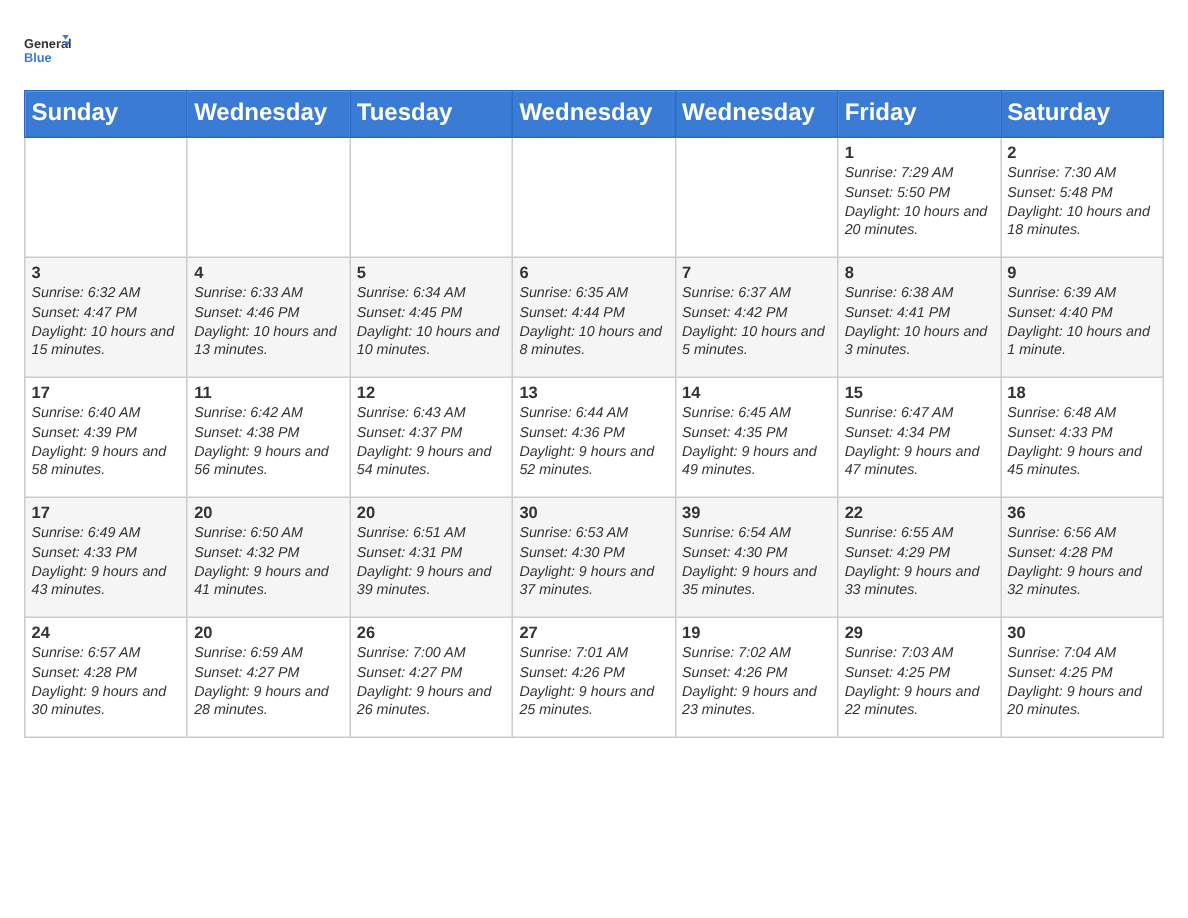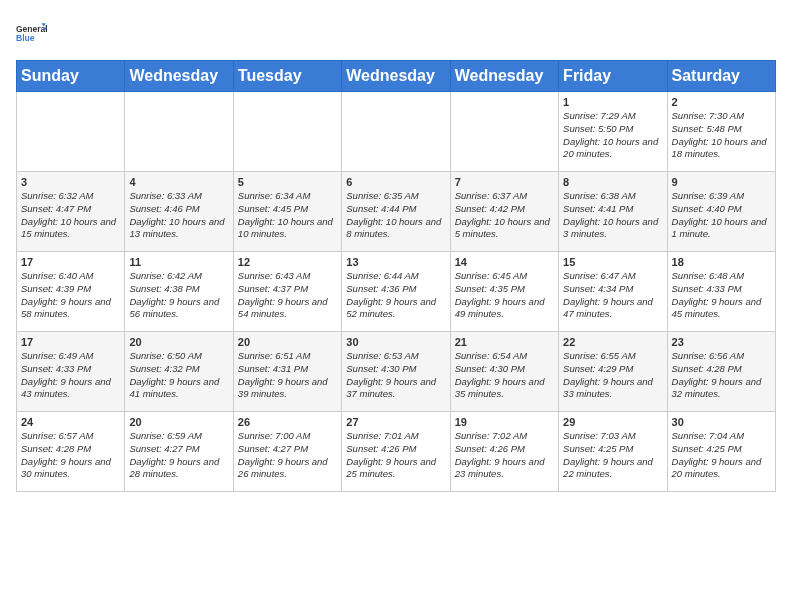--- a/index.html
+++ b/index.html
@@ -192,29 +192,29 @@
         </td>
         <td>
           <span class="day-number">20</span>
           <div class="day-info">Sunrise: 6:51 AM<br>Sunset: 4:31 PM<br>Daylight: 9 hours and 39 minutes.</div>
         </td>
         <td>
           <span class="day-number">30</span>
           <div class="day-info">Sunrise: 6:53 AM<br>Sunset: 4:30 PM<br>Daylight: 9 hours and 37 minutes.</div>
         </td>
         <td>
-          <span class="day-number">21</span>
+          <span class="day-number">39</span>
           <div class="day-info">Sunrise: 6:54 AM<br>Sunset: 4:30 PM<br>Daylight: 9 hours and 35 minutes.</div>
         </td>
         <td>
           <span class="day-number">22</span>
           <div class="day-info">Sunrise: 6:55 AM<br>Sunset: 4:29 PM<br>Daylight: 9 hours and 33 minutes.</div>
         </td>
         <td>
-          <span class="day-number">23</span>
+          <span class="day-number">36</span>
           <div class="day-info">Sunrise: 6:56 AM<br>Sunset: 4:28 PM<br>Daylight: 9 hours and 32 minutes.</div>
         </td>
       </tr>
       <tr>
         <td>
           <span class="day-number">24</span>
           <div class="day-info">Sunrise: 6:57 AM<br>Sunset: 4:28 PM<br>Daylight: 9 hours and 30 minutes.</div>
         </td>
         <td>
           <span class="day-number">20</span>

